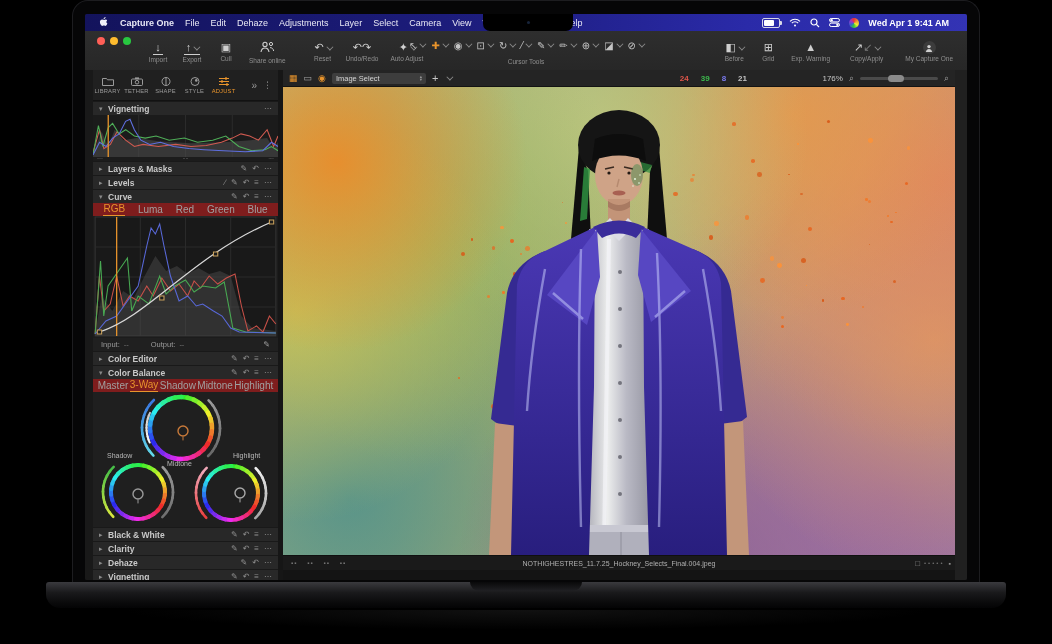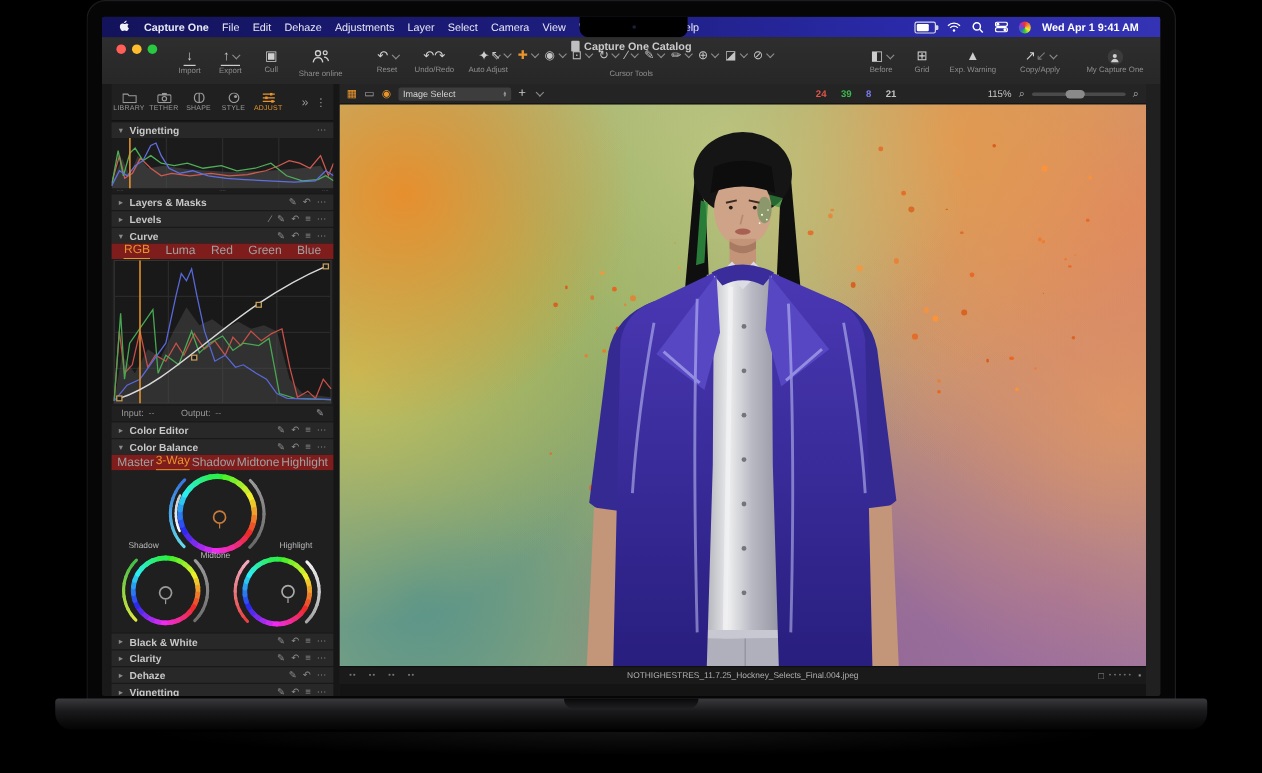--- a/index.html
+++ b/index.html
@@ -159,21 +159,20 @@
         </div>
         <div id="notch">
             <div id="cam"></div>
           </div>
       </div>
 
       <div id="chrome">
         <span class="tl" style="left:12px;background:#ff5f57"></span>
         <span class="tl" style="left:25px;background:#febc2e"></span>
         <span class="tl" style="left:38px;background:#28c840"></span>
-        <div id="win-title"><span class="doc"></span><span>Capture One Catalog</span></div>
 
         <div class="tb-group" style="left:62px;top:10px">
           <div class="tb-btn">
               <span class="tb-ic tray">↓</span>
               <span class="tb-lb">Import</span>
             </div>
           <div class="tb-btn">
               <span class="tb-ic tray">↑<span class="chev"></span></span>
               <span class="tb-lb">Export</span>
             </div>
@@ -689,21 +688,21 @@
             </div>
             <span class="vb-ic" style="font-size:11px;color:#c8c8c8">+</span>
             <span class="chev"></span>
             <div id="readouts">
               <span style="color:#e0564a">24</span>
               <span style="color:#3db94d">39</span>
               <span style="color:#7a7aee">8</span>
               <span style="color:#c2c2c2">21</span>
             </div>
             <div id="zoomgrp">
-              <span>115%</span>
+              <span>176%</span>
               <span class="mag">⌕</span>
               <div id="zslider">
                   <div id="zthumb"></div>
                 </div>
               <span class="mag">⌕</span>
             </div>
           </div>
 
           <div id="photo-wrap">
             <div id="photo"></div>

